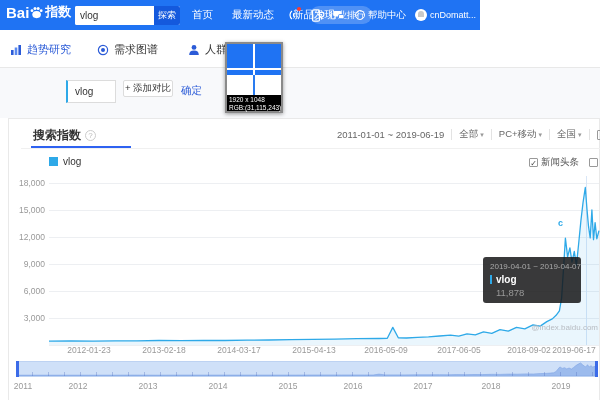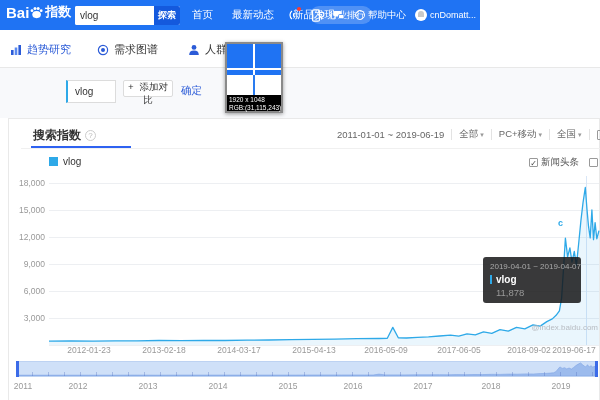--- a/index.html
+++ b/index.html
@@ -6,21 +6,21 @@
   body { font-family:"Liberation Sans", sans-serif; background:#fff; }
   .page { position:relative; width:600px; height:400px; overflow:hidden; background:#fff; }
 
   
   .topbar { position:absolute; left:0; top:0; width:480px; height:30px; background:#1F73F3; display:flex; align-items:center; }
   .logo { position:absolute; left:6px; top:3px; display:flex; align-items:center; color:#fff; font-weight:bold; }
   .logo .bai { font-size:15px; letter-spacing:0; }
   .logo .du { font-size:13px; margin-left:1px; }
   .searchbox { position:absolute; left:75px; top:6px; width:105px; height:19px; background:#fff; border-radius:2px; display:flex; overflow:hidden; }
   .searchbox input { border:0; outline:none; flex:1; font-size:10px; padding:0 5px; color:#333; font-family:"Liberation Sans", sans-serif; min-width:0; }
-  .search-btn { width:26px; background:#1459DD; color:#fff; font-size:9px; display:flex; align-items:center; justify-content:center; cursor:pointer;font-weight:bold; }
+  .search-btn { width:26px; background:#1459DD; color:#fff; font-size:9px; display:flex; align-items:center; justify-content:center; cursor:pointer; }
   .nav { position:absolute; left:192px; top:0; height:30px; display:flex; align-items:center; gap:19px; color:#fff; font-size:10.5px; }
   .nav span { cursor:pointer; white-space:nowrap; }
   .pill { position:absolute; left:310px; top:6px; height:18px; padding:0 7px; border-radius:9px; background:rgba(255,255,255,0.22); color:#fff; font-size:9px; display:flex; align-items:center; gap:3px; cursor:pointer; white-space:nowrap; }
   .hicons { position:absolute; right:4px; top:0; height:30px; display:flex; align-items:center; gap:9px; color:#fff; }
   .hico { position:relative; width:14px; height:14px; display:flex; align-items:center; justify-content:center; cursor:pointer; }
   .reddot { position:absolute; right:-1px; top:-1px; width:4px; height:4px; background:#ff3b30; border-radius:50%; }
   .helpc { display:flex; align-items:center; gap:3px; font-size:9.5px; cursor:pointer; white-space:nowrap; }
   .ring { width:10px; height:10px; border:1.2px solid #fff; border-radius:50%; display:inline-block; }
   .avatar { width:12px; height:12px; background:#fff; border-radius:50%; position:relative; overflow:hidden; }
   .avatar::after { content:""; position:absolute; left:3px; top:2px; width:6px; height:6px; background:#c9c9c9; border-radius:50% 50% 0 0; }
@@ -28,21 +28,21 @@
 
   
   .toolbar { position:absolute; left:0; top:30px; width:600px; height:38px; background:#fff; border-bottom:1px solid #e8e8e8; }
   .tool-item { position:absolute; top:12px; display:flex; align-items:center; gap:5px; font-size:11px; color:#333; cursor:pointer; }
   .tool-item.active { color:#2B5BD7; }
 
   
   .subbar { position:absolute; left:0; top:68px; width:600px; height:50px; background:#f8f9fb; }
   .kw-btn { position:absolute; left:14px; top:12px; width:46px; height:23px; background:#2543D0; color:#fff; font-size:10.5px; border:0; border-radius:2px; cursor:pointer; font-family:"Liberation Sans", sans-serif; }
   .kw-box { position:absolute; left:66px; top:12px; width:50px; height:23px; background:#fff; border:1px solid #dcdcdc; border-left:2px solid #2EA9E8; font-size:10px; color:#333; display:flex; align-items:center; padding-left:7px; }
-  .add-btn { position:absolute; left:123px; top:12px; width:50px; height:17px; background:#fff; border:1px solid #dcdcdc; border-radius:2px; font-size:9.5px; color:#333; cursor:pointer; font-family:Liberation Mono, monospace; }
+  .add-btn { position:absolute; left:123px; top:12px; width:50px; height:17px; background:#fff; border:1px solid #dcdcdc; border-radius:2px; font-size:9.5px; color:#333; cursor:pointer; font-family:Liberation Sans, sans-serif; }
   .confirm { position:absolute; left:181px; top:16px; font-size:10.5px; color:#2B5BD7; cursor:pointer; }
 
   
   .magnifier { position:absolute; left:225px; top:42px; width:58px; height:71px; border:2px solid #8a8a8a; box-shadow:0 1px 4px rgba(0,0,0,.4); z-index:50; background:#fff; }
   .mag-blue { position:relative; width:100%; height:31px; background:#1F73F3; }
   .mag-hline { position:absolute; left:0; top:24px; width:100%; height:1.5px; background:#fff; }
   .mag-vline-b { position:absolute; left:26px; top:0; width:1.5px; height:100%; background:#fff; }
   .mag-white { position:relative; width:100%; height:20px; background:#fff; }
   .mag-vline-w { position:absolute; left:26px; top:0; width:1.5px; height:100%; background:#2a7cf0; }
   .mag-label { width:100%; height:16px; background:#000; color:#fff; font-size:6.5px; line-height:7.5px; padding:1px 2px; white-space:nowrap; }

